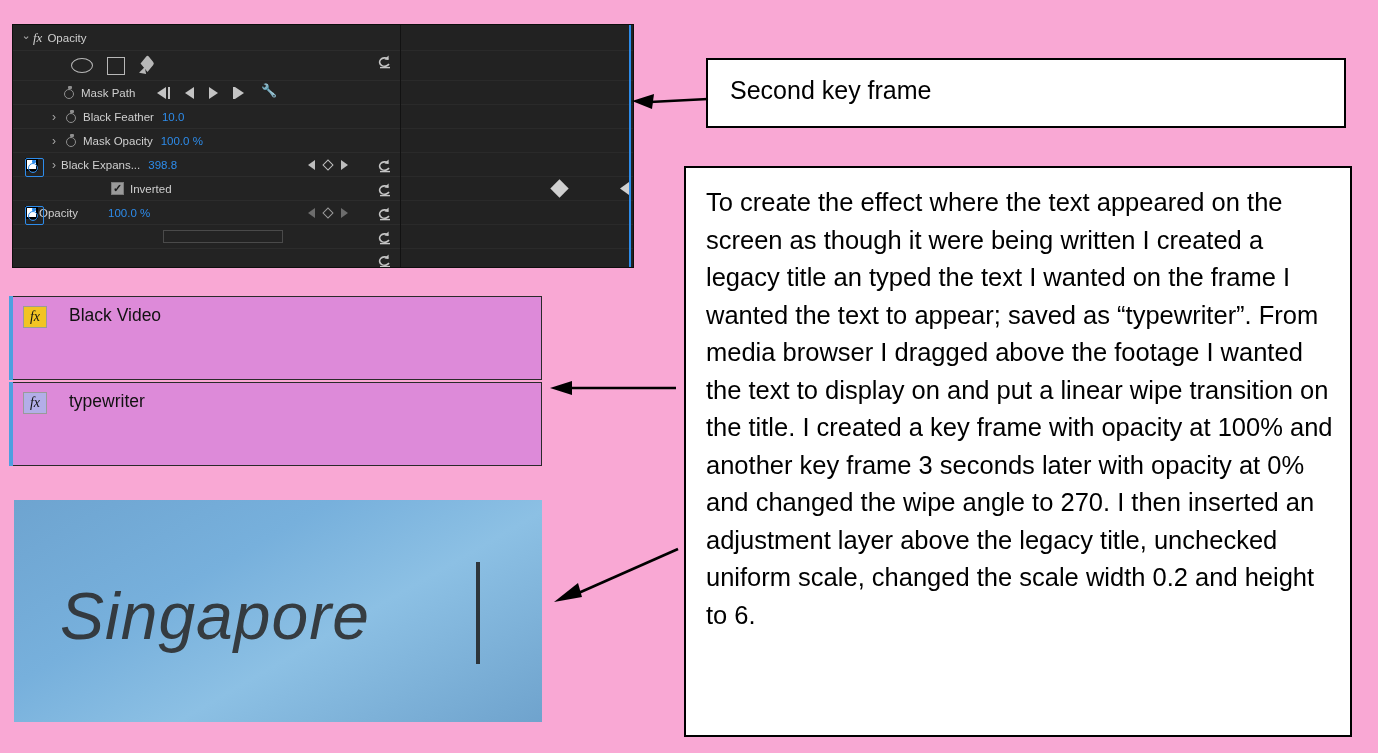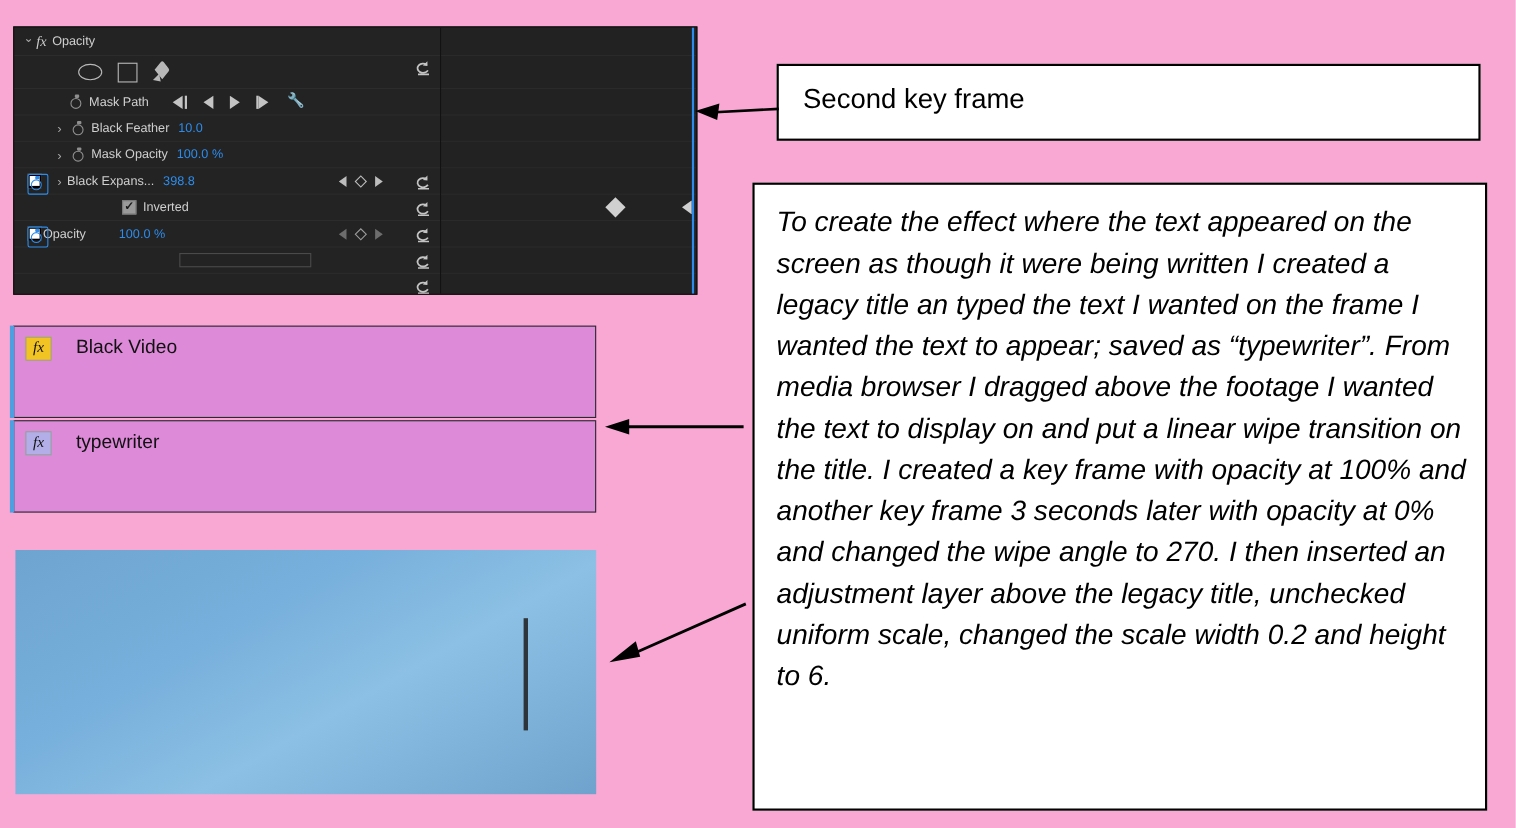--- a/index.html
+++ b/index.html
@@ -114,21 +114,21 @@
   .preview .word { position:absolute; left:46px; top:78px; font-size:66px;
     font-style:italic; font-family:"Liberation Sans", sans-serif; font-weight:300;
     color:#2b2b2b; letter-spacing:1px; opacity:.88; }
   .preview .caret { position:absolute; left:462px; top:62px; width:4px; height:102px;
     background:#1e1e1e; opacity:.85; }
 
   
   .box { position:absolute; background:#fff; border:2px solid #000; }
   .box1 { left:706px; top:58px; width:640px; height:70px; }
   .box1 .txt { position:absolute; left:22px; top:16px; font-size:25px; color:#000; }
-  .box2 { left:684px; top:166px; width:668px; height:571px;font-style:italic; }
+  .box2 { left:684px; top:166px; width:668px; height:571px; }
   .box2 .txt { position:absolute; left:20px; top:16px; right:14px;
     font-size:25.5px; line-height:37.5px; color:#000; }
 
   
   .arrow { position:absolute; }
   .arrow svg { display:block; overflow:visible; }
 </style>
 </head>
 <body>
 
@@ -304,20 +304,21 @@
       <div class="clip-label">Black Video</div>
     </div>
     <div class="clip" style="top:86px; height:84px;">
       <div class="edge"></div>
       <div class="fx-badge violet">fx</div>
       <div class="clip-label">typewriter</div>
     </div>
   </div>
 
   <div class="preview">
+    <div class="word">Singapore</div>
     <div class="caret"></div>
   </div>
 
   <div class="box box1">
     <div class="txt">Second key frame</div>
   </div>
 
   <div class="box box2">
     <div class="txt">To create the effect where the text appeared on the screen as though it were being written I created a legacy title an typed the text I wanted on the frame I wanted the text to appear; saved as “typewriter”. From media browser I dragged above the footage I wanted the text to display on and put a linear wipe transition on the title. I created a key frame with opacity at 100% and another key frame 3 seconds later with opacity at 0% and changed the wipe angle to 270. I then inserted an adjustment layer above the legacy title, unchecked uniform scale, changed the scale width 0.2 and height to 6.</div>
   </div>

